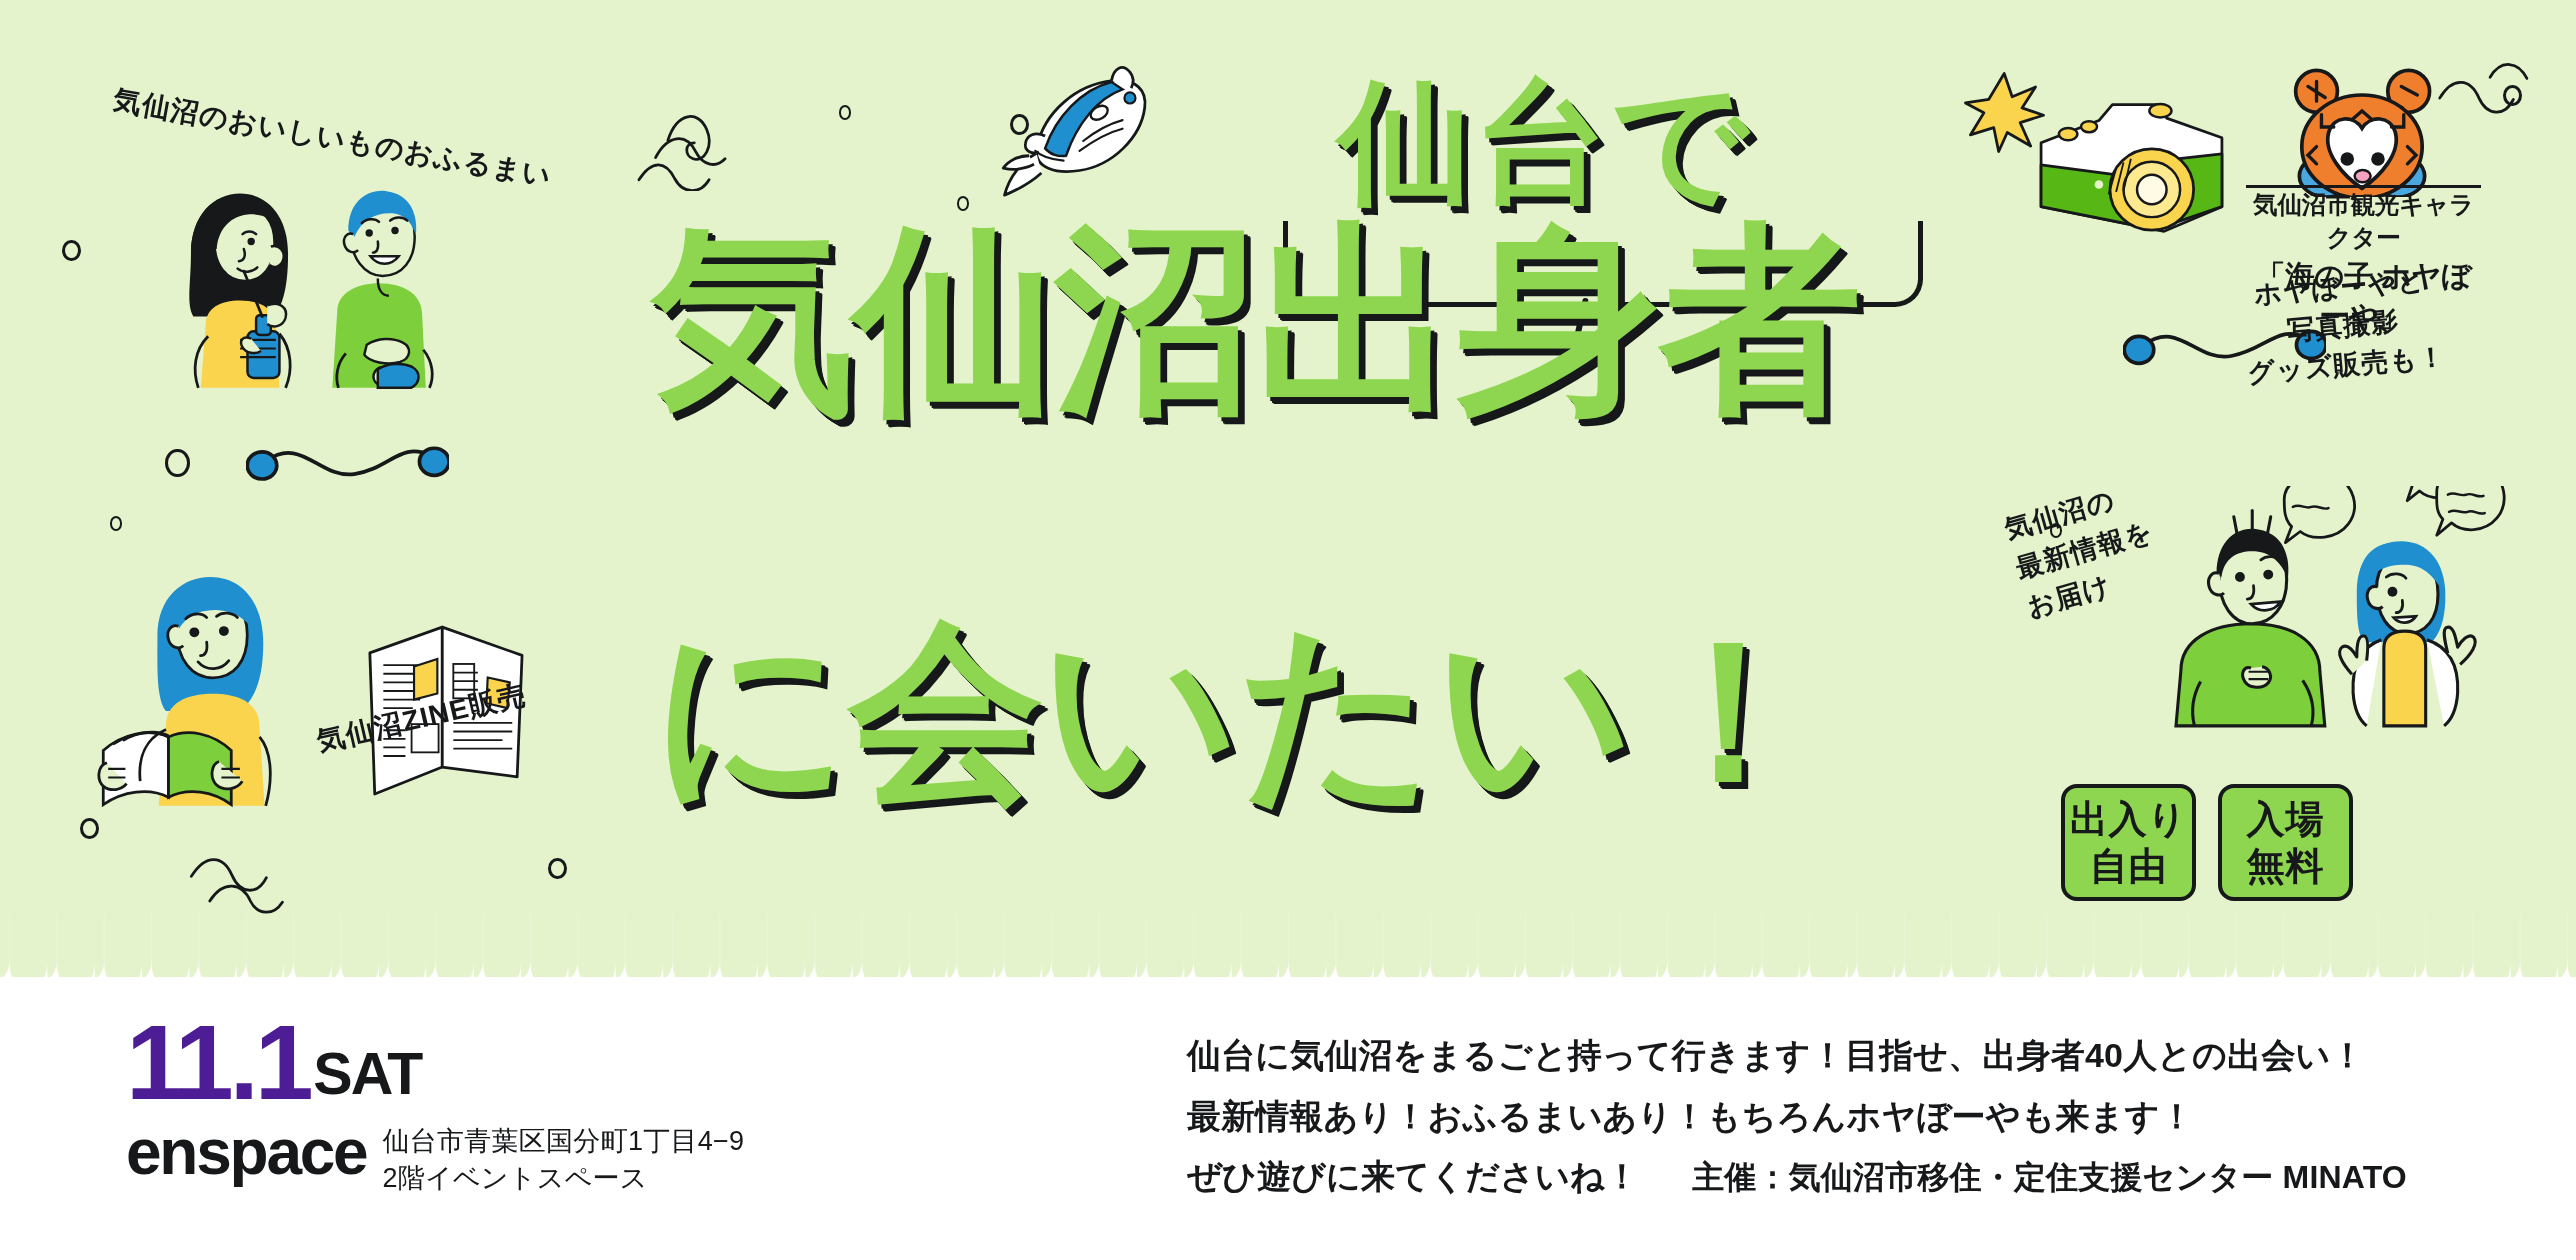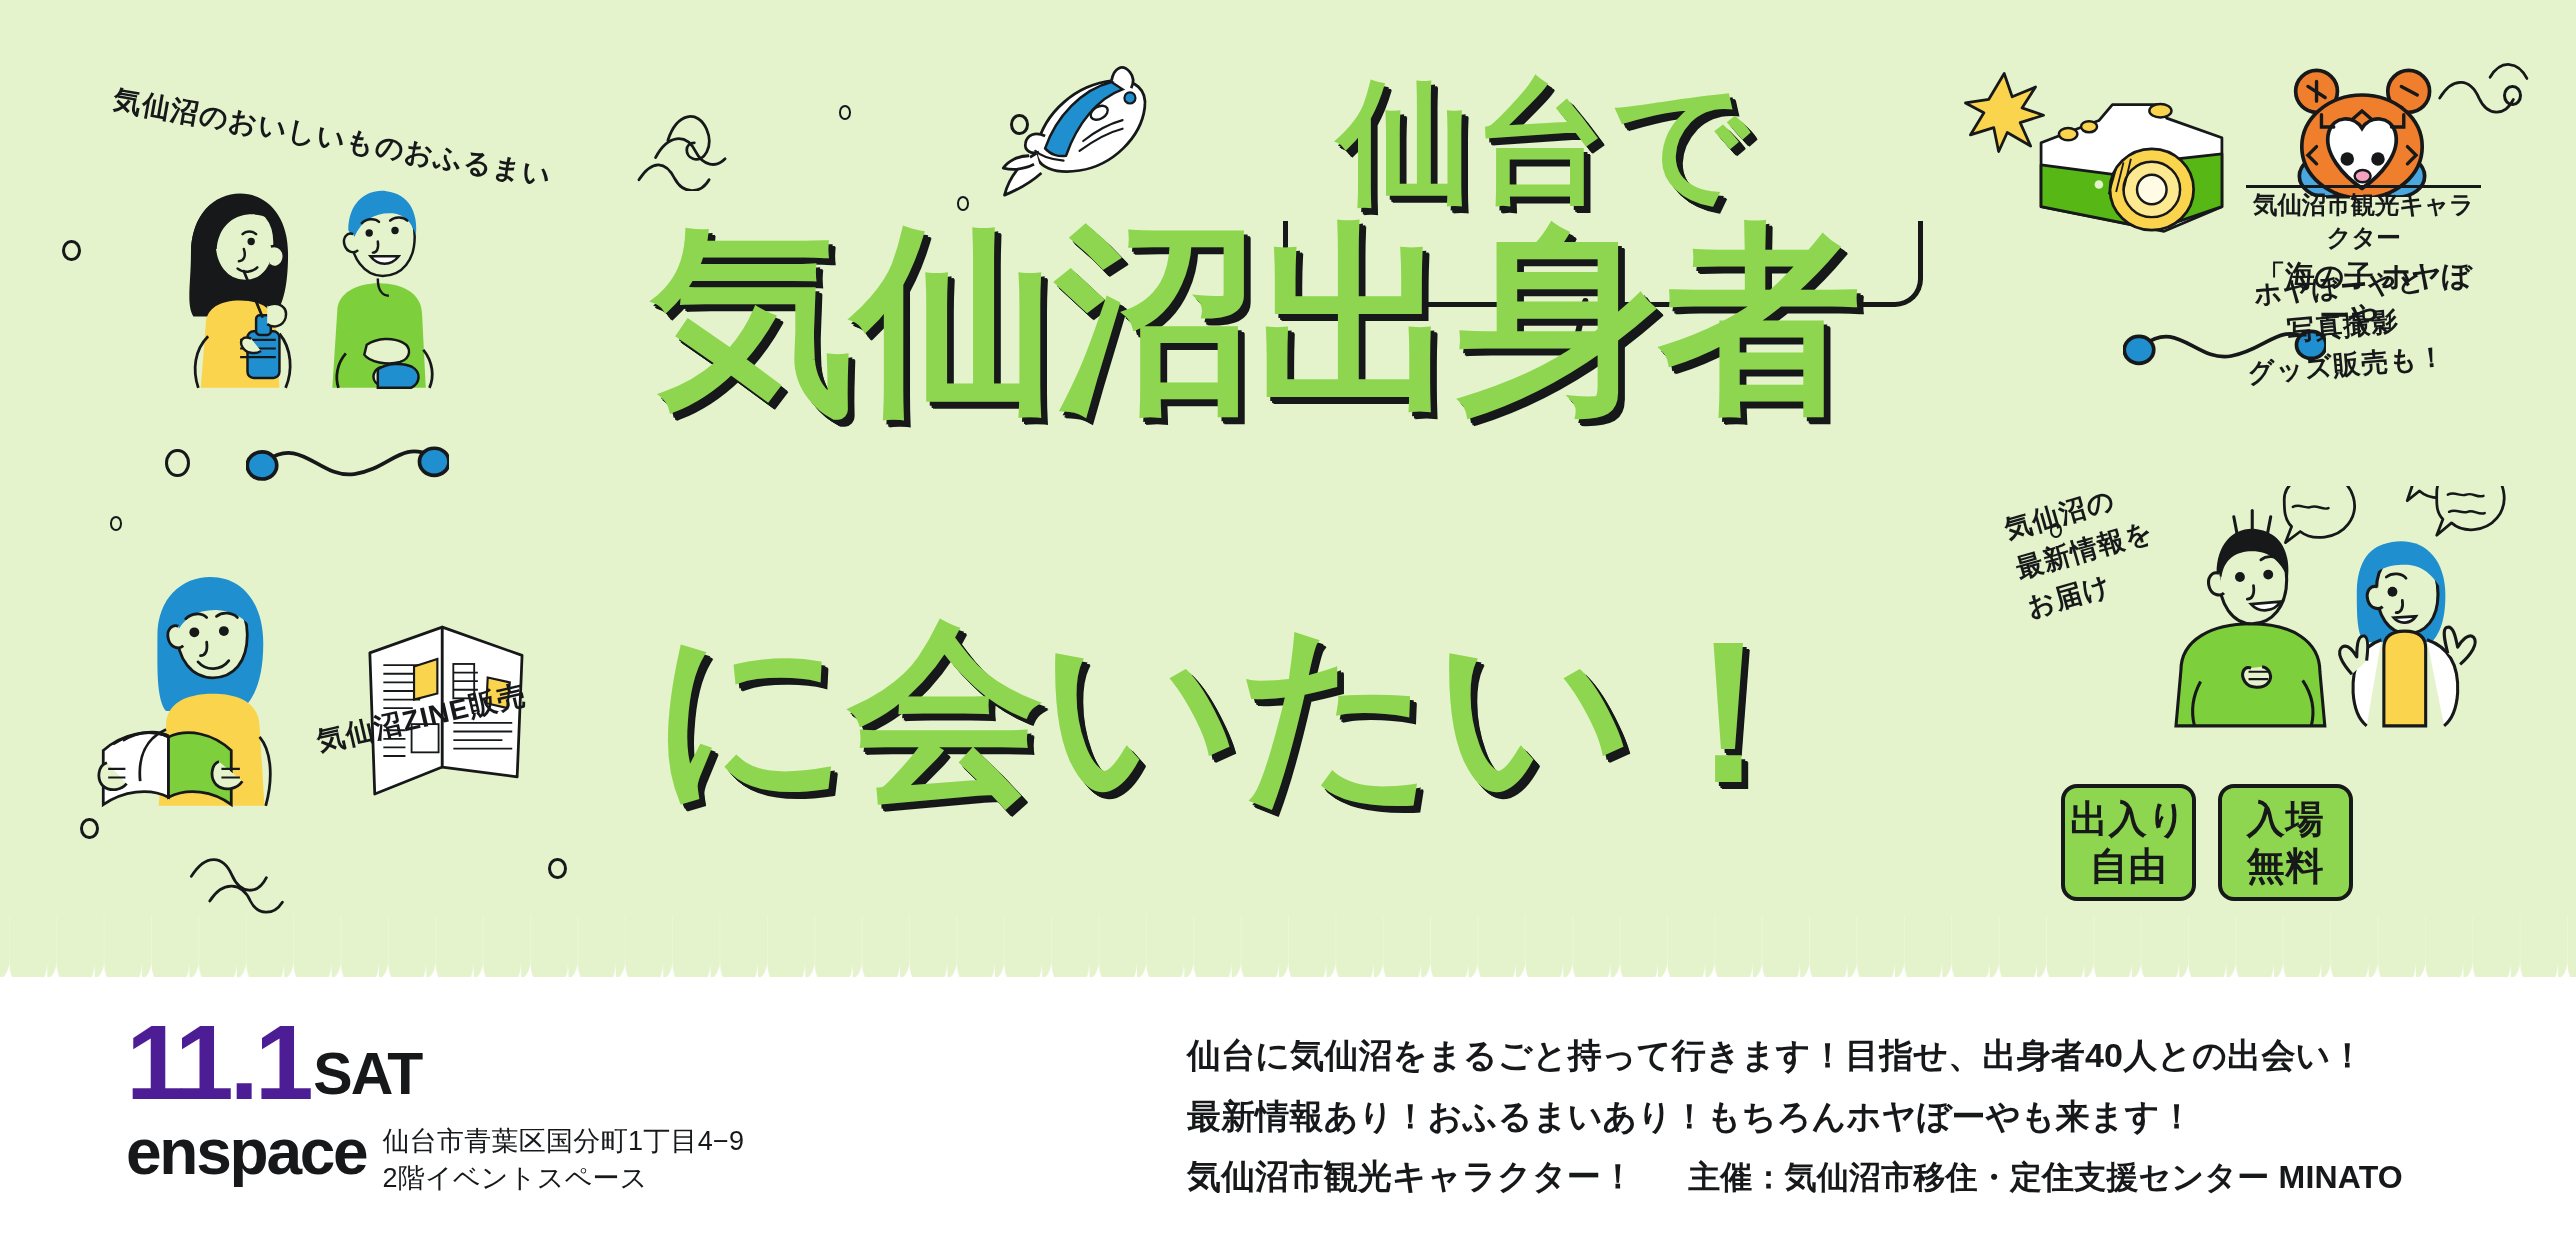--- a/index.html
+++ b/index.html
@@ -499,20 +499,20 @@
         <span id="venue-name">enspace</span>
         <span id="venue-addr">仙台市青葉区国分町1丁目4−9
 2階イベントスペース</span>
       </div>
     </div>
 
     <div id="blurb">
       <div>仙台に気仙沼をまるごと持って行きます！目指せ、出身者40人との出会い！</div>
       <div>最新情報あり！おふるまいあり！もちろんホヤぼーやも来ます！</div>
       <div class="row3">
-        <span>気仙沼市観光キャラクター！</span>
+        <span>ぜひ遊びに来てくださいね！</span>
         <span class="organizer">主催：気仙沼市移住・定住支援センター MINATO</span>
       </div>
     </div>
 
   </div>
 </div>
 
 
 </body></html>

